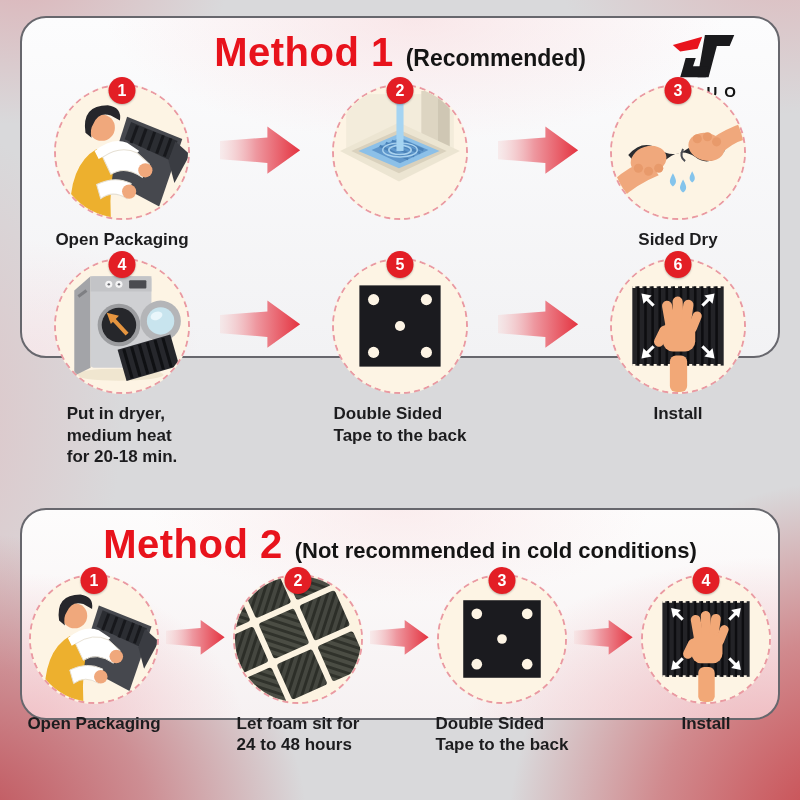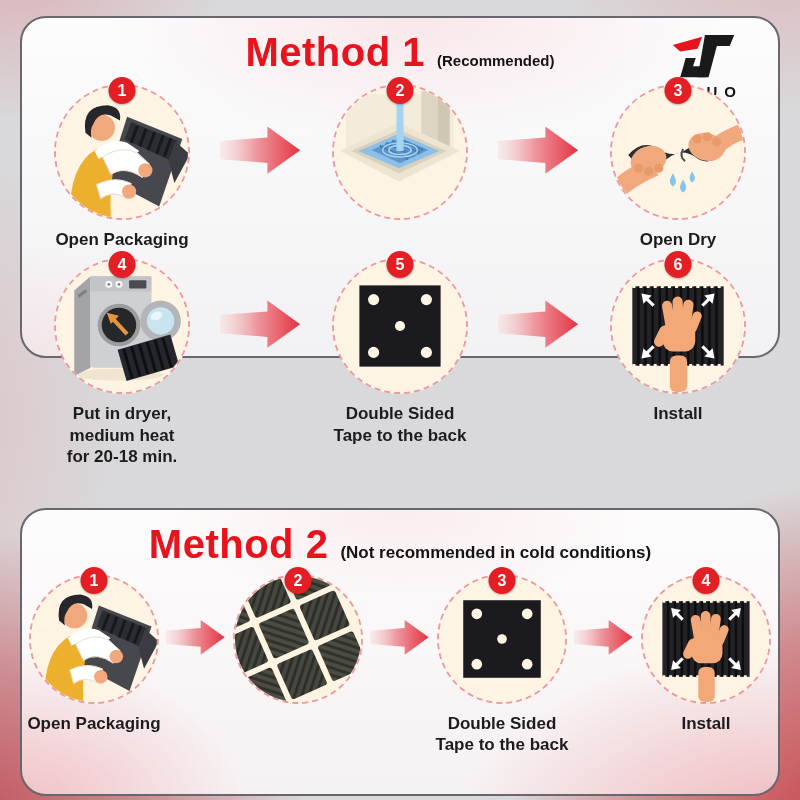--- a/index.html
+++ b/index.html
@@ -19,31 +19,31 @@
     border:2px solid #67676d;border-radius:26px;
   }
   #panel1{
     top:16px;height:342px;
     background:
       radial-gradient(430px 170px at 52% 0%, rgba(247,214,217,.55), rgba(247,214,217,0) 72%),
       radial-gradient(250px 160px at 0% 100%, rgba(246,208,212,.4), rgba(246,208,212,0) 72%),
       linear-gradient(180deg,#fcfcfd 0%,#f2f2f4 100%);
   }
   #panel2{
-    top:508px;height:288px;
+    top:508px;height:212px;
     background:
       radial-gradient(300px 210px at 0% 105%, rgba(240,186,192,.9), rgba(240,186,192,0) 74%),
       radial-gradient(430px 260px at 100% 115%, rgba(238,178,184,.95), rgba(238,178,184,0) 74%),
       radial-gradient(320px 120px at 50% 0%, rgba(248,222,224,.5), rgba(248,222,224,0) 78%),
       linear-gradient(180deg,#fdfcfc 0%,#f6f1f2 100%);
   }
   .panel-header{display:flex;justify-content:center;align-items:baseline;gap:12px;padding-top:14px;}
   .m-title{font-size:40px;font-weight:800;color:#e8131c;letter-spacing:.5px;line-height:1;}
-  .m-sub{font-size:15px;font-weight:700;color:#141414;}
-  #panel2 .m-sub{font-size:17px;}
+  .m-sub{font-size:23px;font-weight:700;color:#141414;}
+  #panel2 .m-sub{font-size:22px;}
   .logo{position:absolute;top:14px;right:26px;width:96px;text-align:center;}
   .logo svg{display:block;margin:0 auto;}
   .logo-text{font-size:15px;font-weight:700;color:#121212;letter-spacing:7px;padding-left:7px;margin-top:1px;}
   .row{display:flex;justify-content:center;align-items:flex-start;}
   #panel1 .row.r1{margin-top:12px;}
   #panel1 .row.r2{margin-top:8px;}
   #panel2 .row{margin-top:10px;}
   .step{display:flex;flex-direction:column;align-items:center;}
   #panel1 .step{width:196px;}
   #panel2 .step{width:144px;}
@@ -54,21 +54,21 @@
     font-size:16px;font-weight:700;display:flex;align-items:center;justify-content:center;
     box-shadow:0 1px 2px rgba(0,0,0,.25);
   }
   .circle{
     width:132px;height:132px;border-radius:50%;overflow:hidden;background:#fdf4e4;
     border:2px dashed #ea9aa2;
   }
   #panel2 .circle{width:126px;height:126px;}
   .circle svg{display:block;width:100%;height:100%;}
   .caption{
-    margin-top:9px;font-size:17px;font-weight:700;color:#1c1c1e;text-align:center;
+    margin-top:9px;font-size:17px;font-weight:700;color:#1c1c1e;
     line-height:1.25;white-space:pre-line;
   }
   .arrow{flex:none;}
   #panel1 .arrow{width:82px;margin-top:37px;}
   #panel2 .arrow{width:60px;margin-top:42px;}
   .arrow svg{display:block;width:100%;}
   .defs-holder{position:absolute;width:0;height:0;overflow:hidden;}
 </style>
 </head>
 <body>
@@ -306,21 +306,21 @@
       </div>
     <div class="step">
       <div class="circle-wrap">
         <div class="badge">3</div>
         <div class="circle">
           <svg viewBox="0 0 130 130">
               <use href="#illo-wring"></use>
             </svg>
         </div>
       </div>
-      <div class="caption">Open Dry</div>
+      <div class="caption">Sided Dry</div>
     </div>
   </div>
 
   <div class="row r2">
     <div class="step">
       <div class="circle-wrap">
         <div class="badge">4</div>
         <div class="circle">
           <svg viewBox="0 0 130 130">
               <use href="#illo-dryer"></use>
@@ -392,20 +392,22 @@
       </div>
     <div class="step">
       <div class="circle-wrap">
         <div class="badge">2</div>
         <div class="circle">
           <svg viewBox="0 0 130 130">
               <use href="#illo-foamsit"></use>
             </svg>
         </div>
       </div>
+      <div class="caption">Let foam sit for
+24 to 48 hours</div>
     </div>
     <div class="arrow">
         <svg viewBox="0 0 90 64">
           <use href="#flow-arrow"></use>
         </svg>
       </div>
     <div class="step">
       <div class="circle-wrap">
         <div class="badge">3</div>
         <div class="circle">

